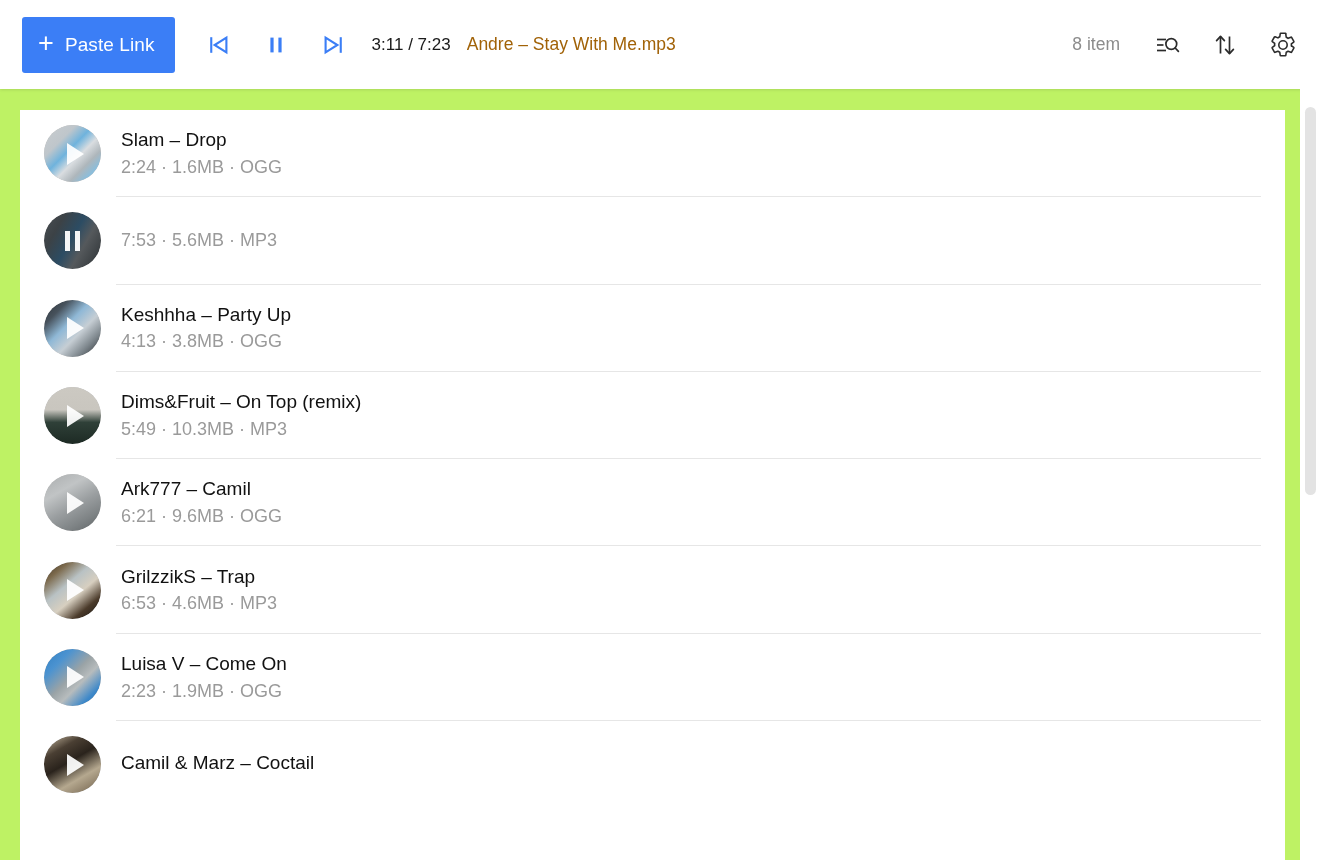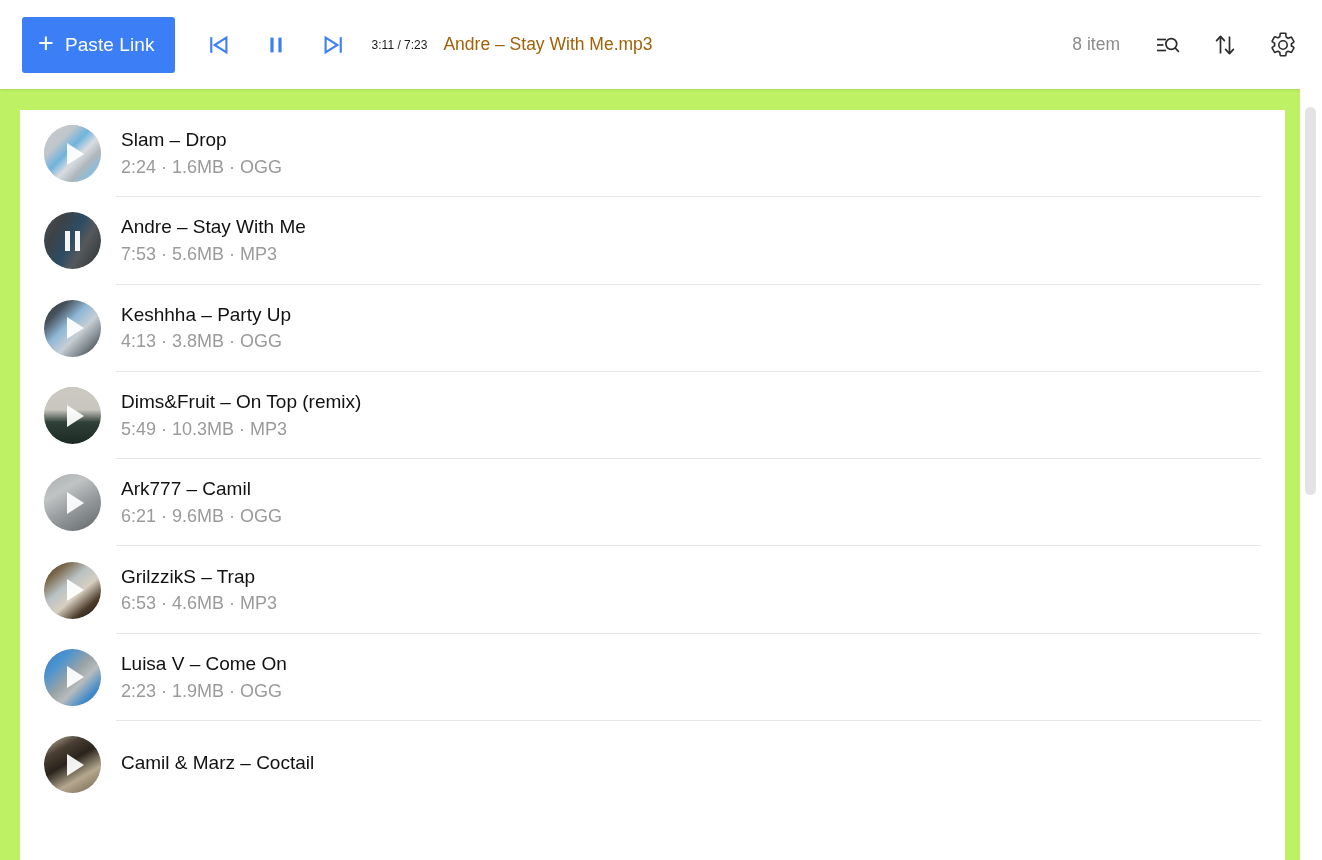--- a/index.html
+++ b/index.html
@@ -83,21 +83,21 @@
   }
 
   .now-playing {
     display: flex;
     align-items: center;
     margin-left: 21px;
     gap: 16px;
     min-width: 0;
   }
   .time-display {
-    font-size: 12px;
+    font-size: 17px;
     color: #1b1b1b;
     white-space: nowrap;
     font-family: "Liberation Sans", sans-serif;
   }
   .track-name {
     font-size: 17.5px;
     color: #a16207;
     white-space: nowrap;
     overflow: hidden;
     text-overflow: ellipsis;
@@ -326,21 +326,20 @@
           <div class="thumb">
             <div class="art" style="background: linear-gradient(120deg, rgb(74, 79, 83) 0%, rgb(60, 66, 70) 25%, rgb(44, 76, 99) 48%, rgb(85, 89, 92) 66%, rgb(61, 66, 69) 85%, rgb(90, 95, 98) 100%);"></div>
             <div class="overlay-icon">
               <div class="pause-bars">
                 <span></span>
                 <span></span>
               </div>
             </div>
           </div>
           <div class="track-meta">
-            <div class="track-title">Andre – Stay With Me</div>
             <div class="track-sub">7:53 · 5.6MB · MP3</div>
           </div>
         </div>
         <div class="track-row">
           <div class="thumb">
             <div class="art" style="background: linear-gradient(135deg, rgb(44, 50, 56) 0%, rgb(71, 82, 92) 22%, rgb(143, 184, 214) 42%, rgb(198, 206, 212) 60%, rgb(127, 136, 142) 78%, rgb(31, 36, 40) 100%);"></div>
             <div class="overlay-icon">
               <div class="play-tri"></div>
             </div>
           </div>

